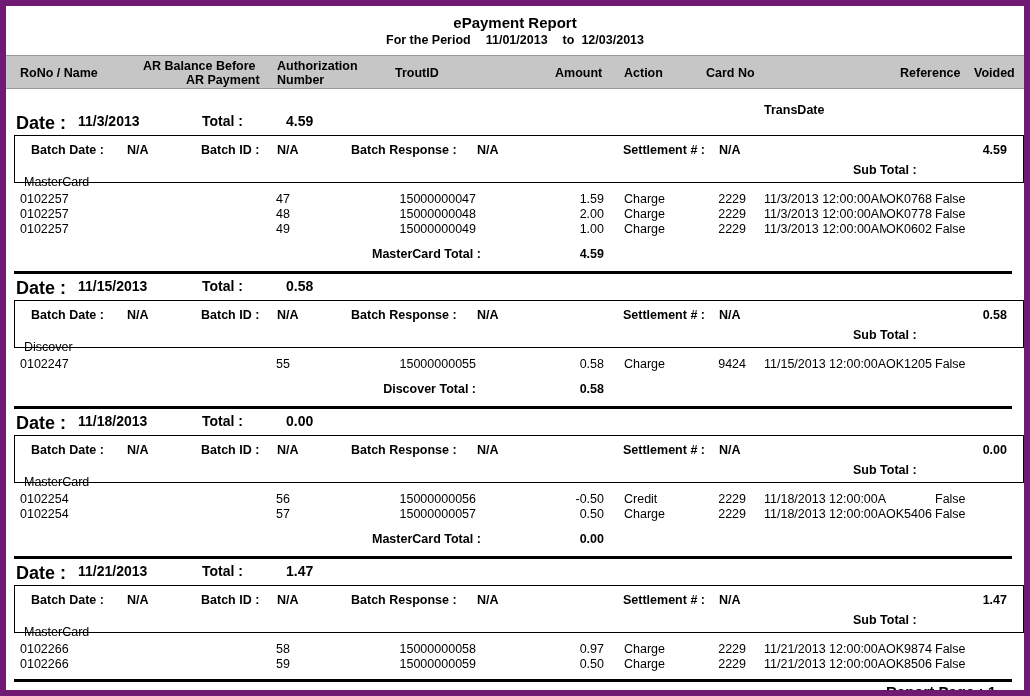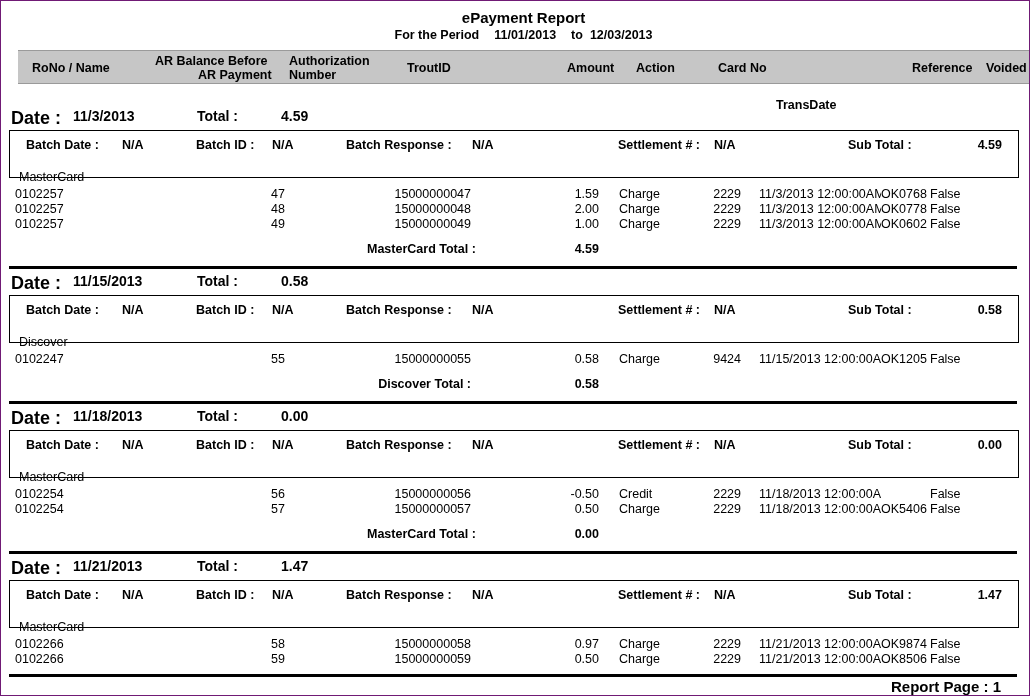--- a/index.html
+++ b/index.html
@@ -9,24 +9,23 @@
   }
   body {
     font-family: "Liberation Sans", sans-serif;
     color: #000000;
   }
   .page {
     position: relative;
     width: 1030px;
     height: 696px;
     box-sizing: border-box;
-    border: 1px solid #701a75;
+    border: 6px solid #701a75;
     background: #ffffff;
     overflow: hidden;
-    padding-left: 17px;
   }
 
   
   .rpt-head {
     text-align: center;
     padding-top: 7px;
   }
   .rpt-title {
     font-size: 15px;
     font-weight: bold;
@@ -96,21 +95,21 @@
   }
   .batch-box .cell { top: 7px; }
   .bb-bd-l  { left: 16px; }
   .bb-bd-v  { left: 112px; }
   .bb-id-l  { left: 186px; }
   .bb-id-v  { left: 262px; }
   .bb-br-l  { left: 336px; }
   .bb-br-v  { left: 462px; }
   .bb-st-l  { left: 608px; }
   .bb-st-v  { left: 704px; }
-  .bb-sub-l { left: 838px; }
+  .bb-sub-l { left: 838px; margin-top: 20px; }
   .bb-sub-v { left: 930px; width: 62px; }
 
   
   .card-name { position: absolute; left: 18px; font-size: 12.5px; }
   .tx-row { position: absolute; left: 0; right: 0; height: 15px; }
 
   
   .c-rono   { left: 14px; }
   .c-auth   { left: 246px; width: 38px; text-align: right; }
   .c-trout  { left: 366px; width: 104px; text-align: right; }

